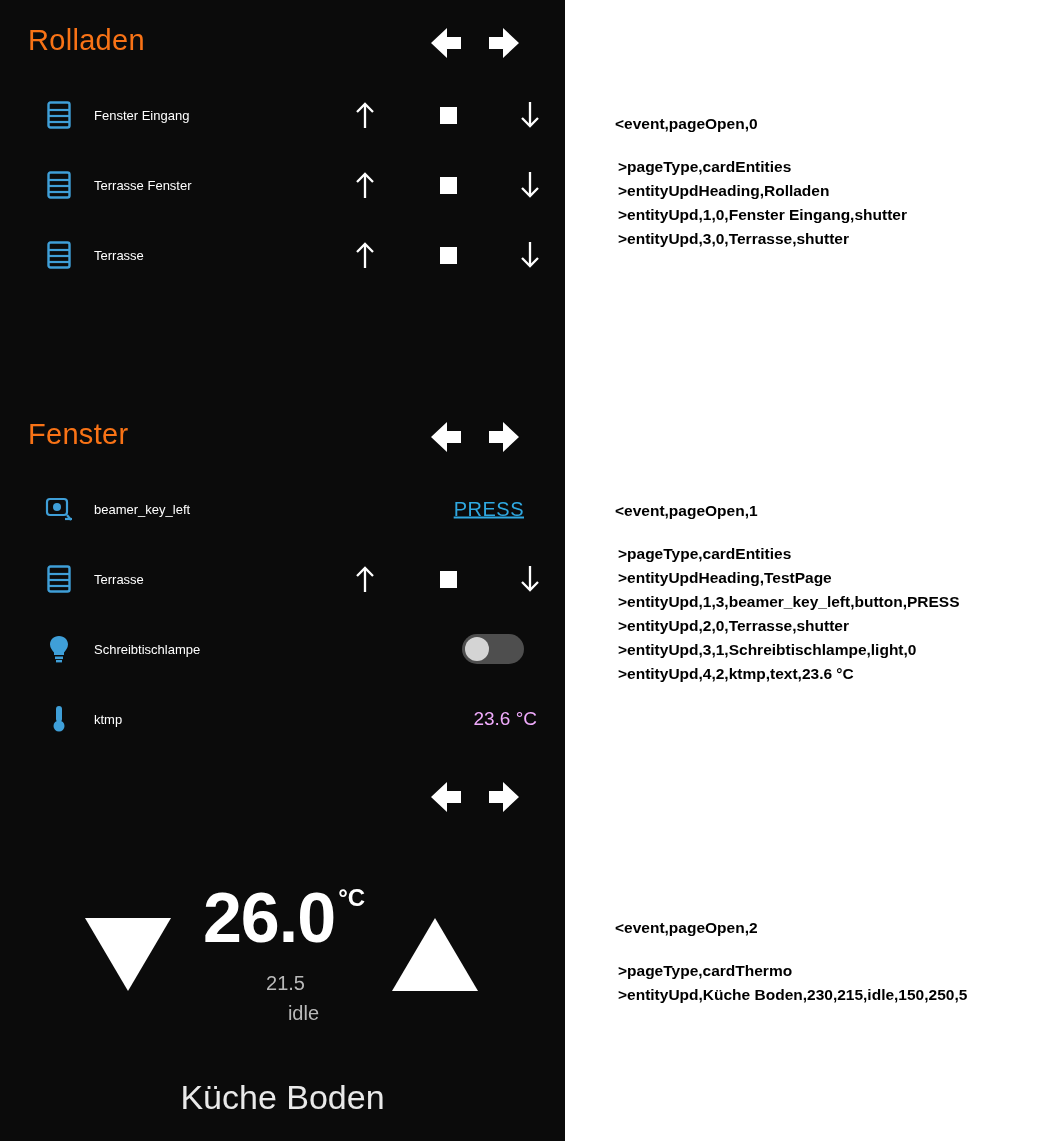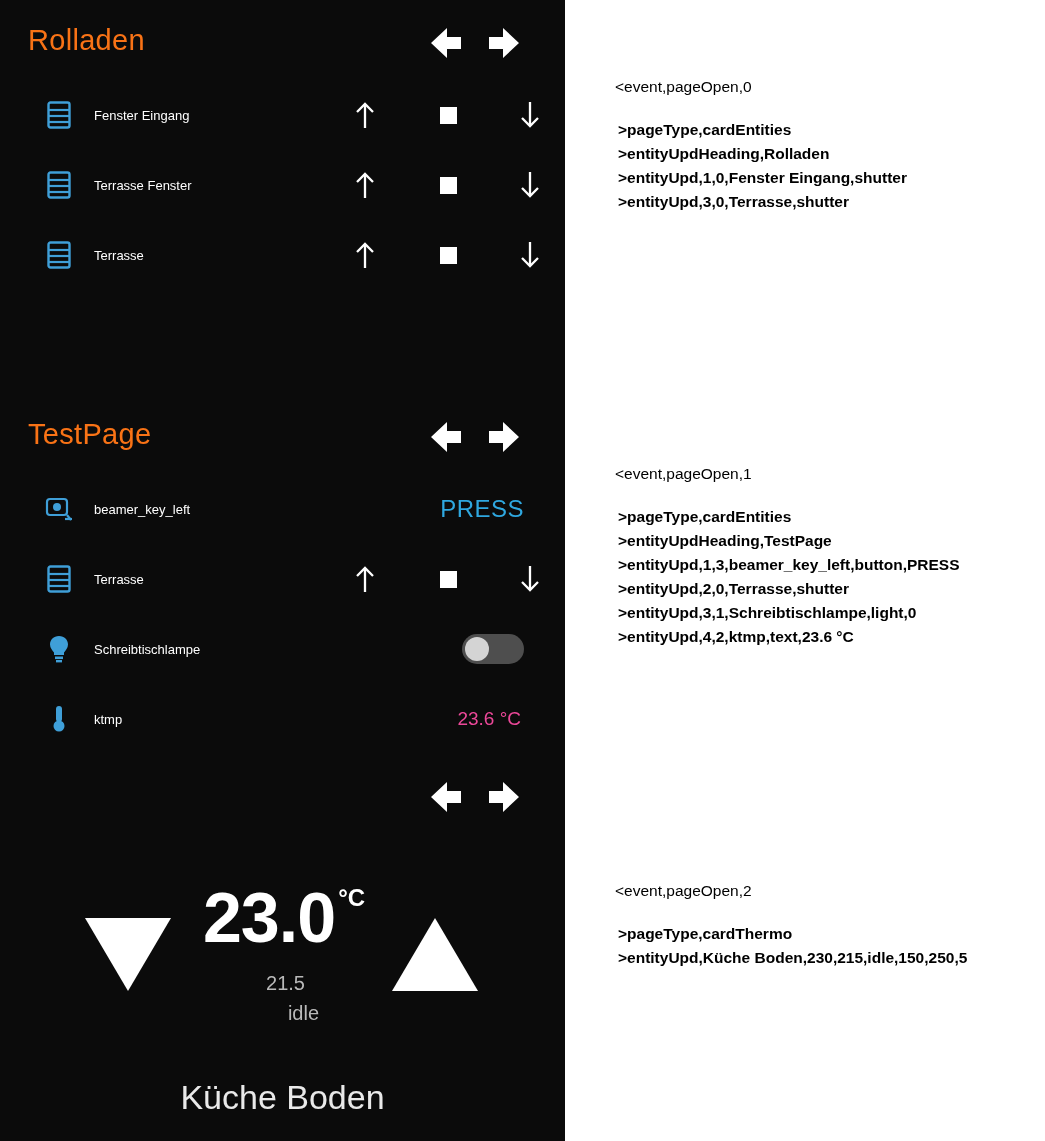--- a/index.html
+++ b/index.html
@@ -118,32 +118,33 @@
   .stop-square {
     width: 17px;
     height: 17px;
     background: #ffffff;
   }
   .press-label {
     position: absolute;
     right: 41px;
     top: 50%;
     transform: translateY(-50%);
-    font-size: 24px;
+    font-size: 20px;
     color: #2fa8e0;
     letter-spacing: 0.5px;
     cursor: pointer;
+    text-decoration: underline;
   }
   .text-value {
     position: absolute;
-    right: 44px;
+    right: 28px;
     top: 50%;
     transform: translateY(-50%);
     font-size: 19px;
-    color: #ec4899;
+    color: #f0abfc;
   }
   .toggle {
     position: absolute;
     right: 41px;
     top: 50%;
     transform: translateY(-50%);
     width: 62px;
     height: 30px;
     border-radius: 15px;
     background: #4e4e4e;
@@ -237,23 +238,24 @@
 
   
   .doc-block {
     position: absolute;
     left: 50px;
     color: #000000;
     font-family: "Liberation Sans", sans-serif;
   }
   .doc-event {
     font-size: 15.5px;
-    font-weight: normal;
+    font-weight: bold;
     margin-bottom: 22px;
     white-space: nowrap;
+    margin-top: 37px;
   }
   .doc-line {
     font-size: 15.5px;
     font-weight: bold;
     line-height: 24px;
     white-space: nowrap;
     margin-left: 3px;
   }
 </style>
 </head>
@@ -364,21 +366,21 @@
               </svg>
           </div>
         </div>
       </div>
 
     </div>
   </div>
 
   <div class="card" style="top:404px;">
     <div class="card-header">
-      <div class="card-title">TestPage</div>
+      <div class="card-title">Fenster</div>
       <div class="nav-arrows">
         <div class="arrow left">
           <svg width="46" height="42" viewBox="0 0 46 42">
               <path d="M26 6 L10 21 L26 36 L26 27 L40 27 L40 15 L26 15 Z" fill="#ffffff"></path>
             </svg>
         </div>
         <div class="arrow right">
           <svg width="46" height="42" viewBox="0 0 46 42">
               <path d="M20 6 L36 21 L20 36 L20 27 L6 27 L6 15 L20 15 Z" fill="#ffffff"></path>
             </svg>
@@ -469,21 +471,21 @@
           <svg width="46" height="42" viewBox="0 0 46 42">
               <path d="M20 6 L36 21 L20 36 L20 27 L6 27 L6 15 L20 15 Z" fill="#ffffff"></path>
             </svg>
         </div>
       </div>
     </div>
     <div class="thermo" style="height:307px;">
       <div class="tri tri-down"></div>
       <div class="tri tri-up"></div>
       <div class="thermo-temp">
-        <span class="thermo-big">23.0</span><span class="thermo-unit">°C</span>
+        <span class="thermo-big">26.0</span><span class="thermo-unit">°C</span>
       </div>
       <div class="thermo-target">21.5</div>
       <div class="thermo-state">idle</div>
       <div class="thermo-name">Küche Boden</div>
     </div>
   </div>
 
 </div>
 
 <div class="docs">

